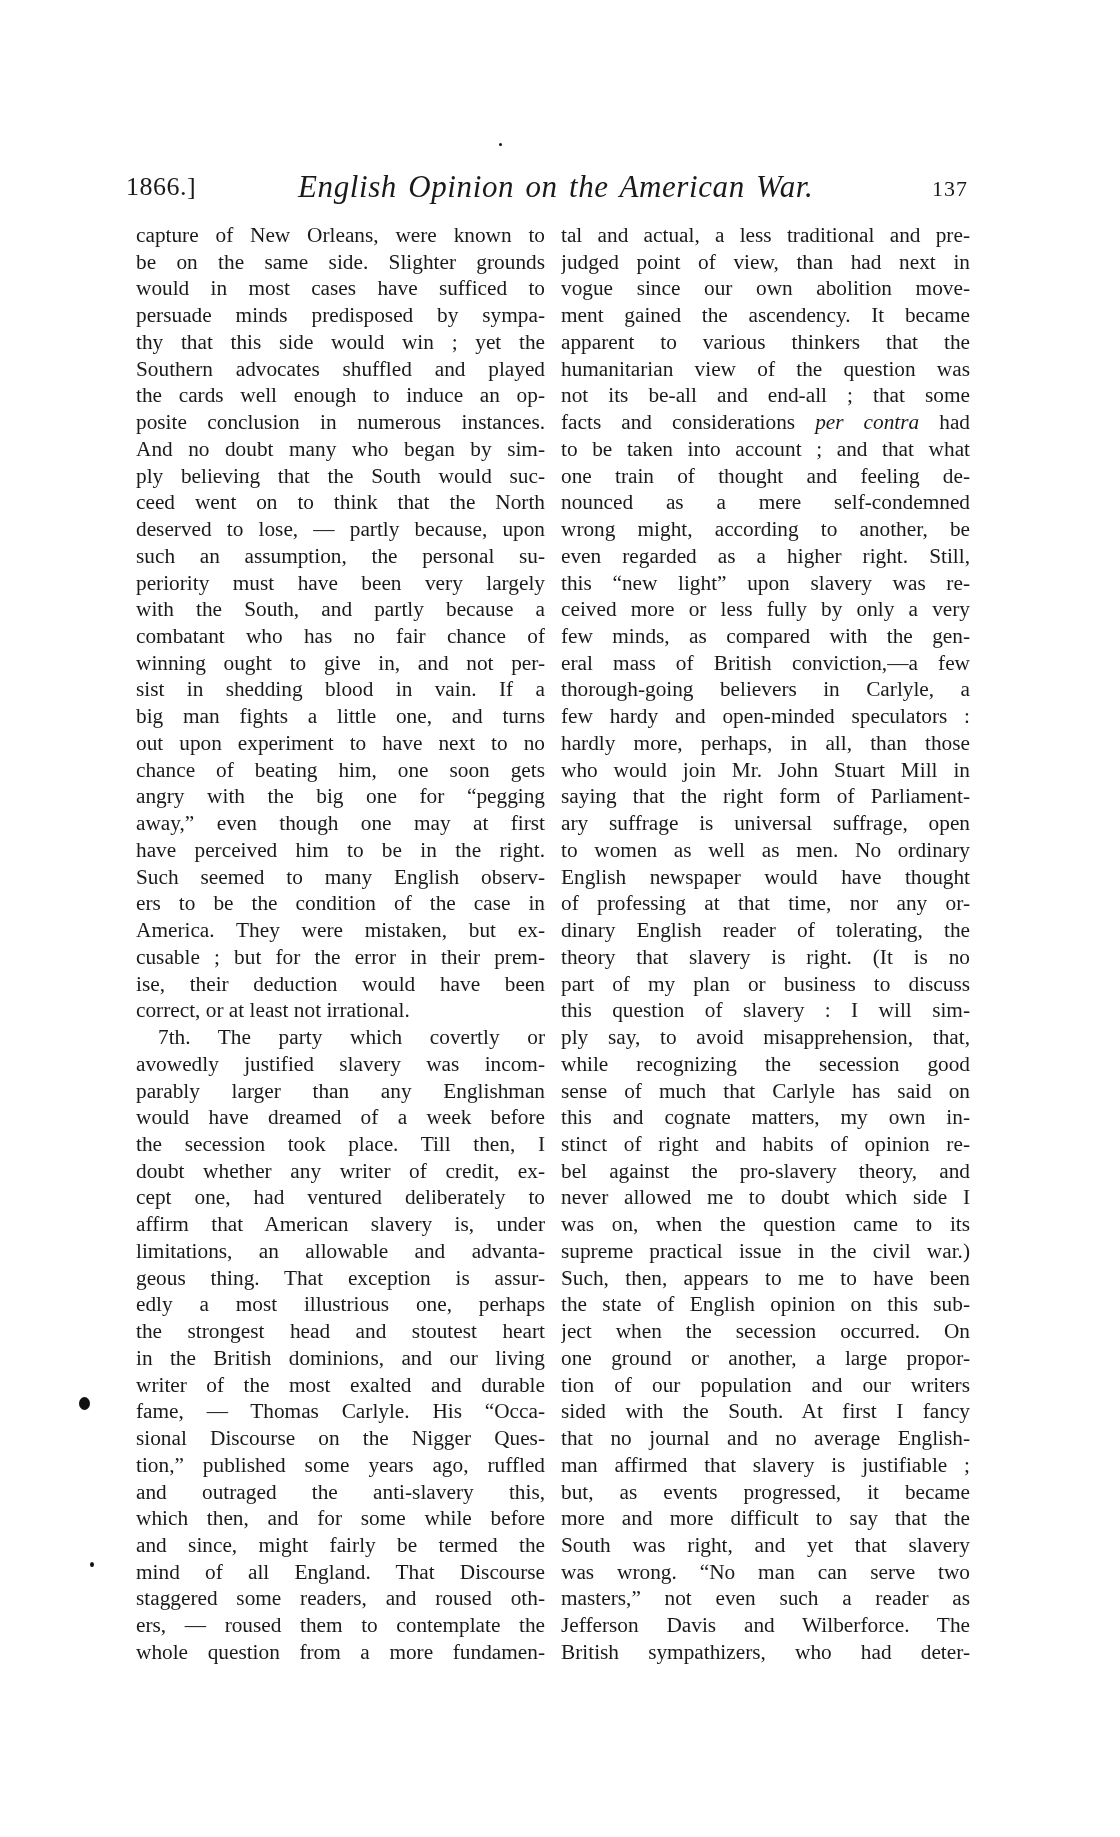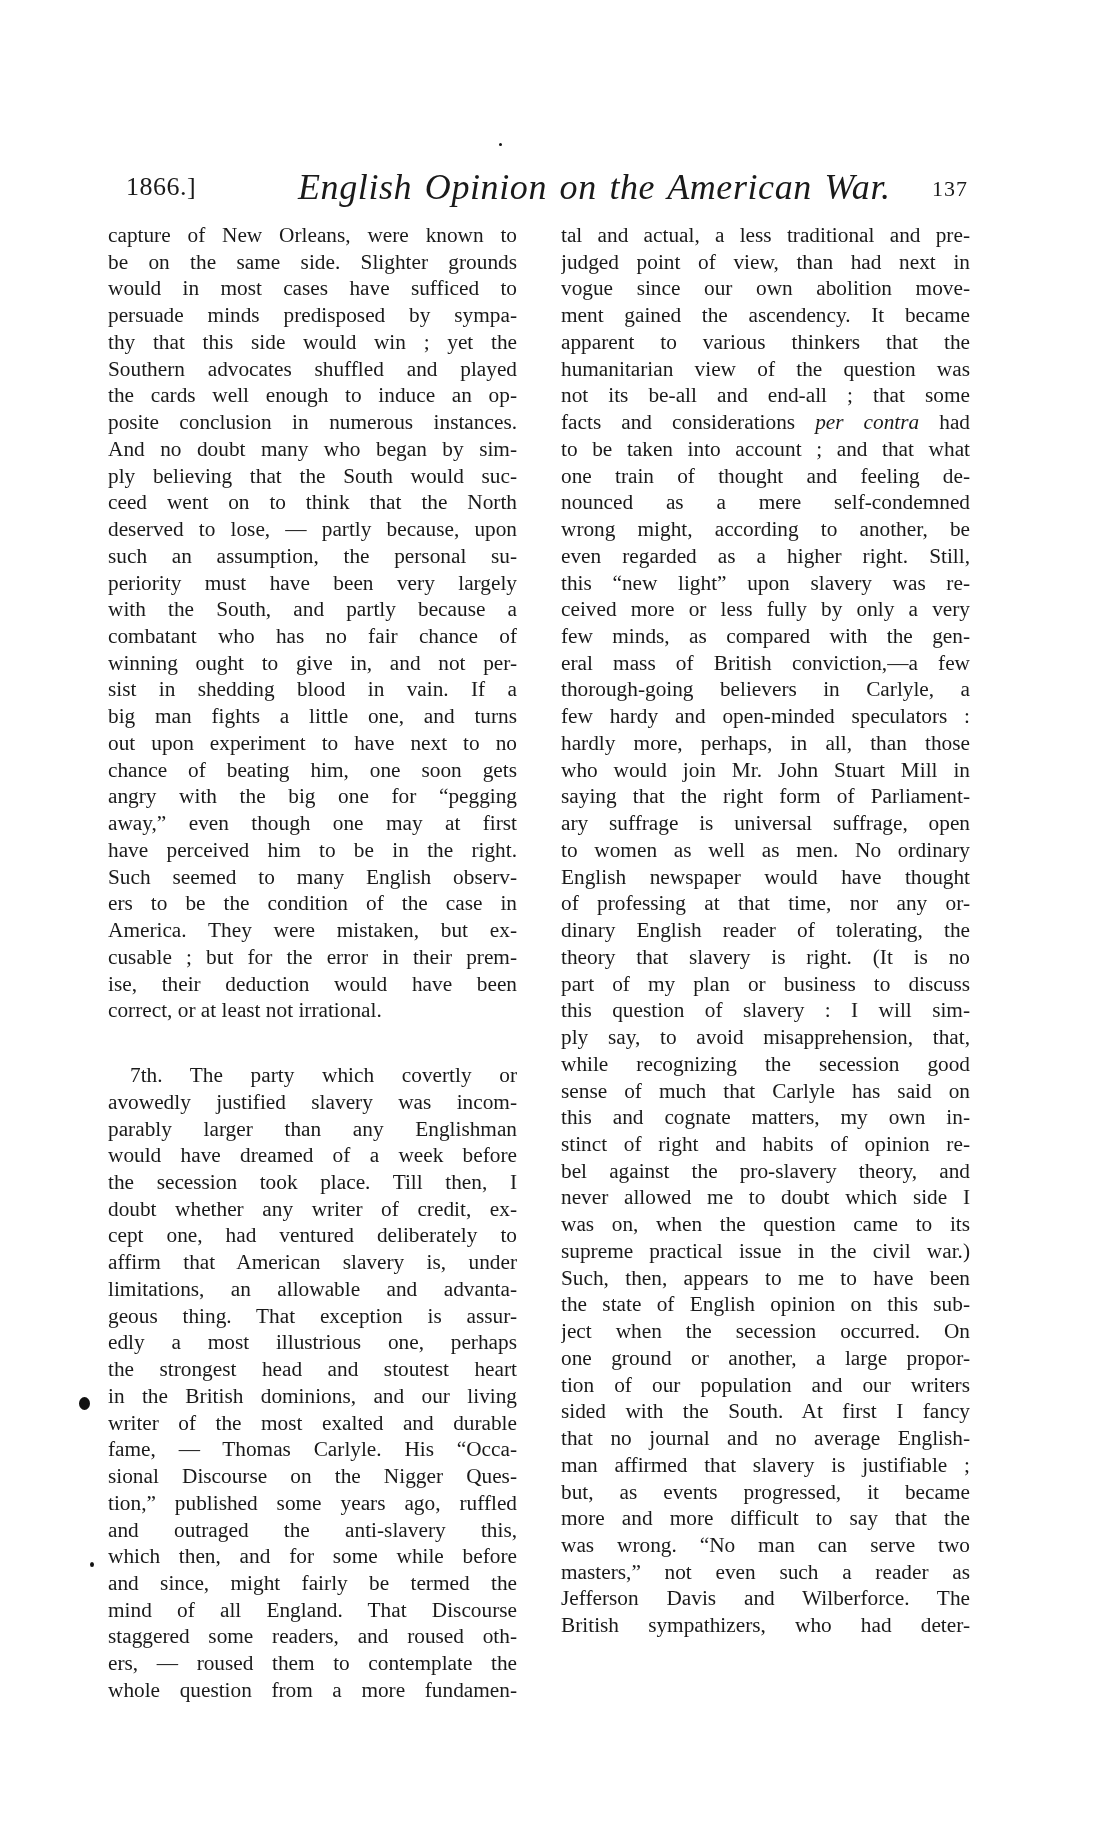--- a/index.html
+++ b/index.html
@@ -14,41 +14,41 @@
   .page { position: absolute; inset: 0; text-decoration: underline; }
   .running-head {
     position: absolute; top: 166px; left: 126px; width: 842px; height: 42px;
   }
   .rh-year {
     position: absolute; left: 0; top: 0;
     font-size: 26px; line-height: 42px; letter-spacing: 0.5px;
   }
   .rh-title {
     position: absolute; left: 172px; top: 0;
-    font-size: 36px; line-height: 42px; font-style: italic; letter-spacing: 0.6px;
+    font-size: 31px; line-height: 42px; font-style: italic; letter-spacing: 0.6px;
     word-spacing: 3px;
   }
   .rh-page {
     position: absolute; right: 0; top: 2px;
     font-size: 22px; line-height: 42px; letter-spacing: 1px;
   }
   .column {
     position: absolute; top: 222px; width: 409px;
     font-size: 21.3px; line-height: 26.74px;
     text-align: justify; text-align-last: justify;
   }
-  .col-left { left: 108px; }
+  .col-left { left: 136px; }
   .col-right { left: 561px; }
   .line {
     display: block; height: 26.74px; white-space: nowrap;
     text-align: justify; text-align-last: justify;
     white-space: normal; overflow: hidden;
   }
   .line.last { text-align-last: left; }
-  .line.indent { padding-left: 22px; margin-top: 38px; }
+  .line.indent { padding-left: 22px; }
   .ital { font-style: italic; }
   .mark { position: absolute; background: #111; border-radius: 50%; }
 </style>
 </head>
 <body>
 
 <div class="page">
 
   <div class="running-head">
     <span class="rh-year">1866.]</span>
@@ -155,20 +155,21 @@
       <span class="line">Such, then, appears to me to have been</span>
       <span class="line">the state of English opinion on this sub-</span>
       <span class="line">ject when the secession occurred.  On</span>
       <span class="line">one ground or another, a large propor-</span>
       <span class="line">tion of our population and our writers</span>
       <span class="line">sided with the South.  At first I fancy</span>
       <span class="line">that no journal and no average English-</span>
       <span class="line">man affirmed that slavery is justifiable ;</span>
       <span class="line">but, as events progressed, it became</span>
       <span class="line">more and more difficult to say that the</span>
+      <span class="line">South was right, and yet that slavery</span>
       <span class="line">was wrong.  “No man can serve two</span>
       <span class="line">masters,” not even such a reader as</span>
       <span class="line">Jefferson Davis and Wilberforce.  The</span>
       <span class="line">British sympathizers, who had deter-</span>
     </div>
 
   <span class="mark" style="left:499px;top:143px;width:3px;height:3px;"></span>
   <span class="mark" style="left:79px;top:1397px;width:11px;height:13px;"></span>
   <span class="mark" style="left:90px;top:1562px;width:4px;height:5px;"></span>
 </div>

